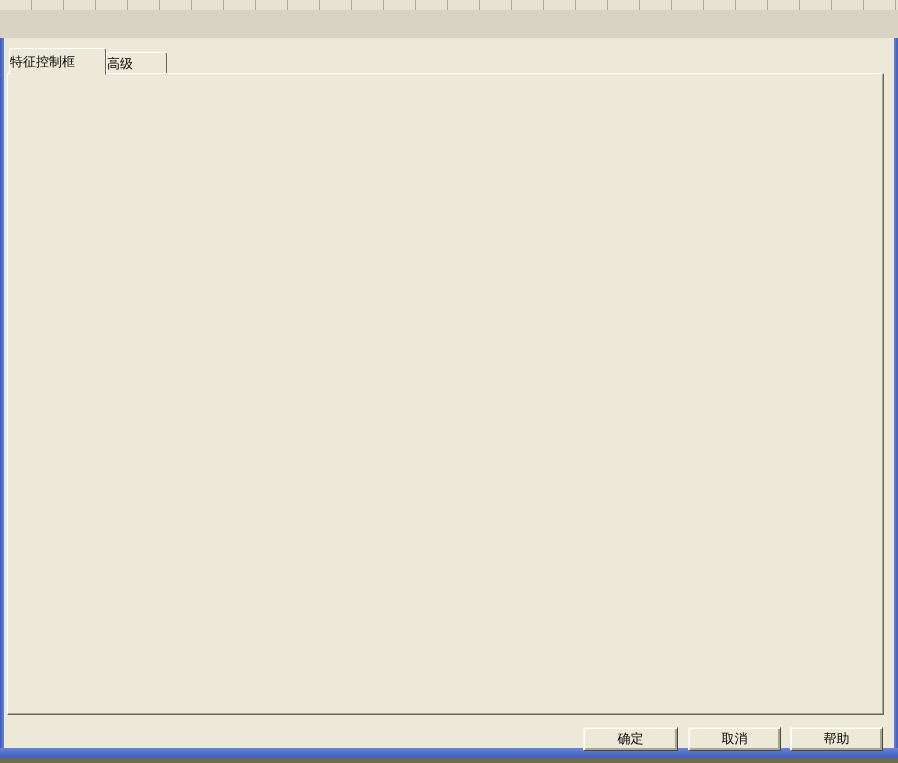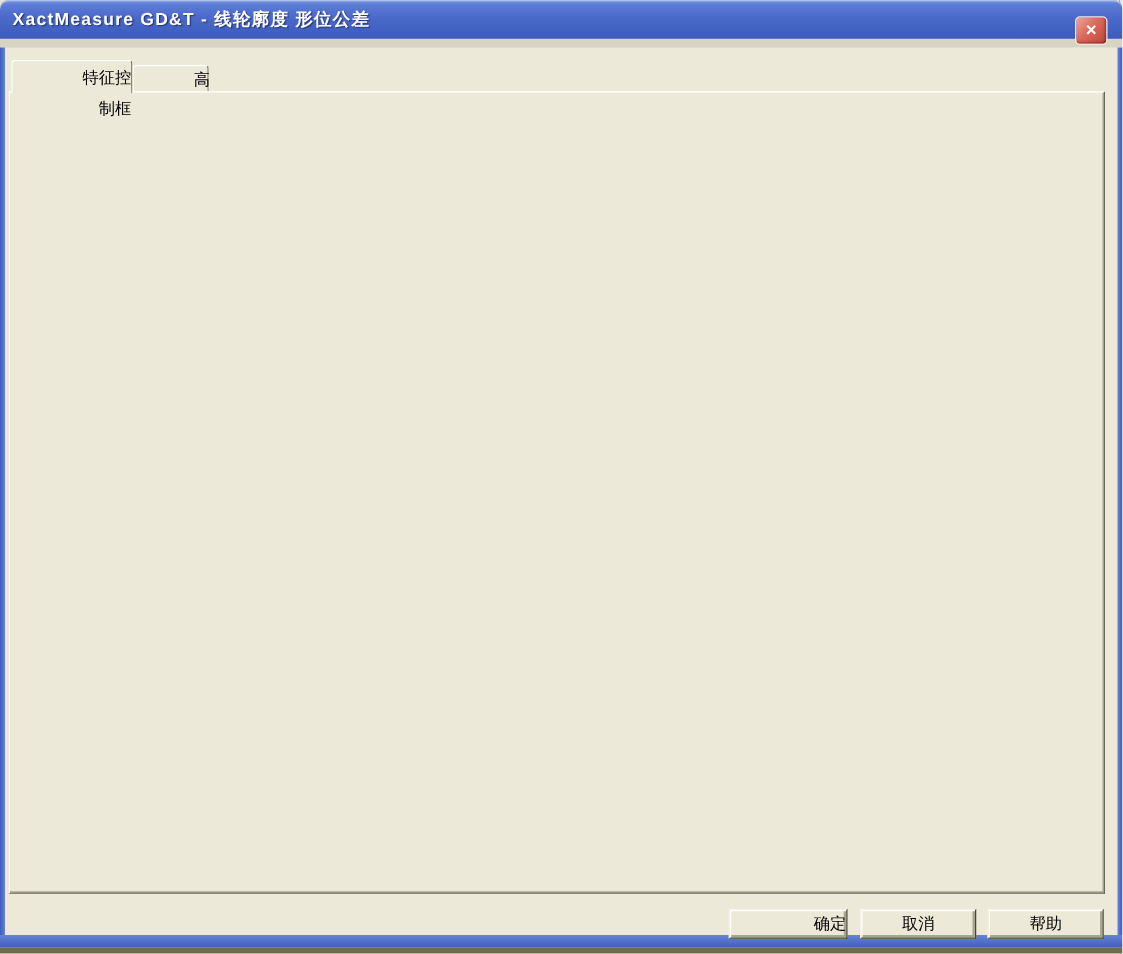--- a/index.html
+++ b/index.html
@@ -28,21 +28,21 @@
   
   .dlg-bg { position:absolute; left:0; top:38px; width:898px; height:710px; background:#ECE9D8; }
   .edge-l { position:absolute; left:0; top:38px; width:4px; height:710px; background:linear-gradient(90deg,#3C5BBB,#6784D6); }
   .edge-r { position:absolute; left:894px; top:38px; width:4px; height:710px; background:linear-gradient(90deg,#6784D6,#3C5BBB); }
   .edge-b1 { position:absolute; left:0; top:748px; width:898px; height:10px; background:linear-gradient(180deg,#6784D6,#3F5EBE); }
   .edge-b2 { position:absolute; left:0; top:758px; width:898px; height:5px; background:#6E6C50; }
 
   
   .tab { position:absolute; background:#ECE9D8; border:1px solid;
     border-color:#FFFFFF #6A675A transparent #FFFFFF; border-radius:3px 3px 0 0;
-    text-align:right; cursor:pointer; z-index:3;padding-left:48px; }
+    text-align:left; cursor:pointer; z-index:3; }
   .tab-active { left:9px; top:48px; width:97px; height:27px; line-height:25px; }
   .tab-inactive { left:106px; top:52px; width:61px; height:23px; line-height:21px; z-index:1; }
   .tab-page { position:absolute; left:7px; top:73px; width:877px; height:642px;
     background:#ECE9D8; border:1px solid; border-color:#FFFFFF #6A675A #6A675A #FFFFFF;
     box-shadow:inset -1px -1px 0 #A9A593; z-index:2; }
 
   
   .grp { position:absolute; border:1px solid #A9A593;
     box-shadow:inset 1px 1px 0 #FFFFFF, 1px 1px 0 #FFFFFF; }
   .grp-label { position:absolute; top:-8px; left:8px; background:#ECE9D8; padding:0 4px;
@@ -94,24 +94,20 @@
 
   .white-area { position:absolute; background:#fff; border:1px solid;
     border-color:#9A978A #F2EFE0 #F2EFE0 #9A978A; }
 </style>
 </head>
 <body>
 
 <div class="screen">
   <div class="top-strip"></div>
 
-  <div class="titlebar">
-    <span class="title-text">XactMeasure GD&amp;T - 线轮廓度 形位公差</span>
-    <div class="close-btn">×</div>
-  </div>
 
   <div class="dlg-bg"></div>
   <div class="edge-l"></div>
   <div class="edge-r"></div>
   <div class="edge-b1"></div>
   <div class="edge-b2"></div>
 
   <div class="tab-page"></div>
   <div class="tab tab-active">特征控制框</div>
   <div class="tab tab-inactive">高级</div>
@@ -217,16 +213,16 @@
           <path d="M4 20 A 13 13 0 0 1 30 20" stroke="#000" stroke-width="2" fill="none"></path>
         </svg>
       </div>
       <div class="fcf-cell" style="width:36px; border-left-width:3px;">
         <span>0.15</span>
       </div>
     </div>
     <span class="fcf-caption" style="left:250px; top:84px; width:130px; text-align:center;">FCF轮廓度4</span>
   </div>
 
-  <div class="btn" style="left:583px; top:727px; width:95px; height:24px; line-height:22px;text-align:right;">确定</div>
+  <div class="btn" style="left:583px; top:727px; width:95px; height:24px; line-height:22px;">确定</div>
   <div class="btn" style="left:688px; top:727px; width:93px; height:24px; line-height:22px;font-family:Liberation Serif, serif;">取消</div>
   <div class="btn" style="left:790px; top:727px; width:93px; height:24px; line-height:22px;">帮助</div>
 </div>
 
 </body></html>

